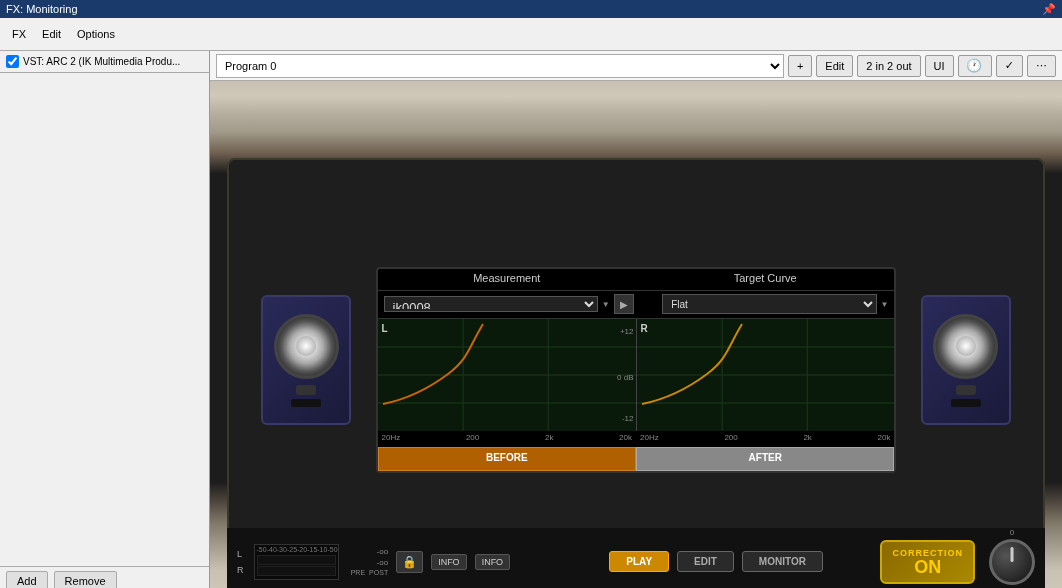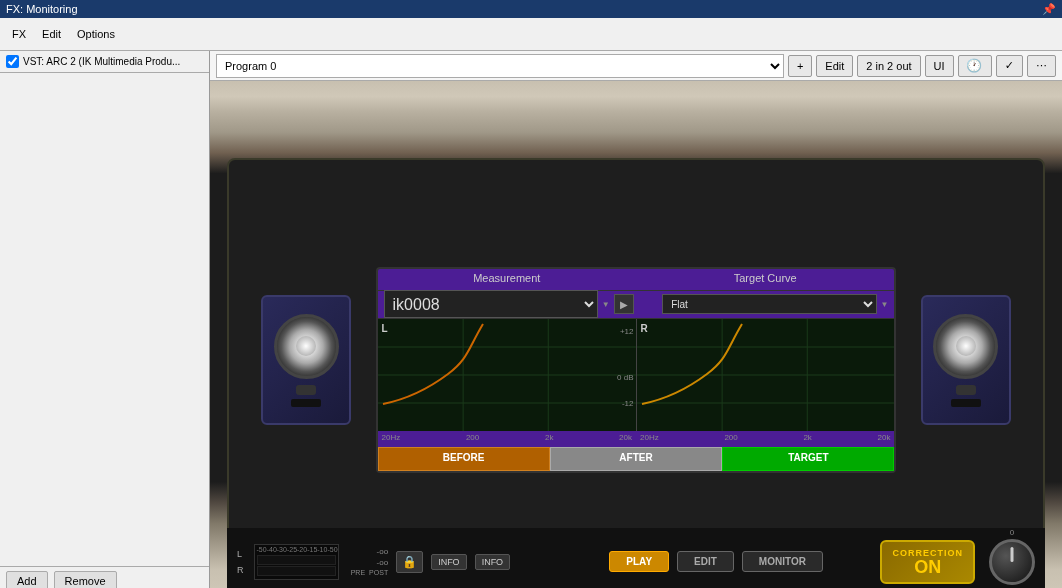--- a/index.html
+++ b/index.html
@@ -56,27 +56,27 @@
     #speaker-left { position: absolute; left: 2%; top: 25%; width: 15%; height: 55%; display: flex; align-items: center; justify-content: center; }
     #speaker-right { position: absolute; right: 2%; top: 25%; width: 15%; height: 55%; display: flex; align-items: center; justify-content: center; }
 
     .speaker-box { width: 90px; height: 130px; background: linear-gradient(135deg, #2a2a5a, #1a1a3a); border: 2px solid #3a3a6a; border-radius: 6px; position: relative; display: flex; flex-direction: column; align-items: center; justify-content: center; }
     .speaker-woofer { width: 65px; height: 65px; border-radius: 50%; background: radial-gradient(circle, #ffffff 0%, #dddddd 20%, #aaaaaa 40%, #555555 60%, #222222 80%); border: 3px solid #444; position: relative; }
     .speaker-woofer-inner { width: 20px; height: 20px; border-radius: 50%; background: radial-gradient(circle, #ffffff, #999); position: absolute; top: 50%; left: 50%; transform: translate(-50%, -50%); }
     .speaker-tweeter { width: 20px; height: 10px; background: #333; border-radius: 3px; margin-top: 6px; }
     .speaker-port { width: 30px; height: 8px; background: #111; border-radius: 2px; margin-top: 4px; }
 
     
-    #display-area { position: absolute; top: 28%; left: 18%; right: 18%; height: 54%; background: #4c1d95; border: 2px solid #333; border-radius: 4px; }
+    #display-area { position: absolute; top: 28%; left: 18%; right: 18%; height: 54%; background: #000000; border: 2px solid #333; border-radius: 4px; }
 
     
     #panels-header { display: flex; height: 22px; }
     .panel-header { flex: 1; text-align: center; font-size: 11px; color: #ccc; padding-top: 3px; border-bottom: 1px solid #333; }
     #panels-controls { display: flex; height: 28px; align-items: center; gap: 4px; padding: 0 6px; border-bottom: 1px solid #333; }
-    .measurement-select { background: #222; border: 1px solid #555; color: #ddd; font-size: 16px; padding: 2px 4px; height: 28px; flex: 1; }
+    .measurement-select { background: #222; border: 1px solid #555; color: #ddd; font-size: 13px; padding: 2px 4px; height: 16px; flex: 1; }
     .play-btn { width: 20px; height: 20px; background: #333; border: 1px solid #555; color: #aaa; font-size: 10px; display: flex; align-items: center; justify-content: center; cursor: pointer; }
     .target-select { background: #222; border: 1px solid #555; color: #ddd; font-size: 10px; padding: 2px 4px; height: 20px; flex: 1; }
     #panels-graphs { display: flex; flex: 1; height: calc(100% - 80px); }
     .graph-panel { flex: 1; position: relative; background: #0a1a0a; border: none; overflow: hidden; }
     .graph-label { position: absolute; left: 4px; top: 4px; color: #ccc; font-size: 10px; font-weight: bold; }
     #panels-xaxis { height: 18px; display: flex; }
     .xaxis-half { flex: 1; display: flex; justify-content: space-between; padding: 2px 4px; }
     .xaxis-label { font-size: 8px; color: #888; }
 
     
@@ -230,21 +230,21 @@
 
                   <line x1="33%" y1="0" x2="33%" y2="100%" stroke="#1a3a1a" stroke-width="1"></line>
                   <line x1="66%" y1="0" x2="66%" y2="100%" stroke="#1a3a1a" stroke-width="1"></line>
 
                   <path d="M 5,85 C 30,80 50,70 70,55 S 90,30 105,5" stroke="#cc6600" stroke-width="2" fill="none"></path>
                 </svg>
                 <span class="graph-label">L</span>
 
                 <div style="position:absolute;right:2px;top:8px;font-size:8px;color:#888;">+12</div>
                 <div style="position:absolute;right:2px;top:48%;font-size:8px;color:#888;">0 dB</div>
-                <div style="position:absolute;right:2px;bottom:23px;font-size:8px;color:#888;">-12</div>
+                <div style="position:absolute;right:2px;bottom:8px;font-size:8px;color:#888;">-12</div>
               </div>
 
               <div class="graph-panel">
                 <svg width="100%" height="100%" style="position:absolute;top:0;left:0;">
                   <line x1="0" y1="25%" x2="100%" y2="25%" stroke="#1a3a1a" stroke-width="1"></line>
                   <line x1="0" y1="50%" x2="100%" y2="50%" stroke="#1a3a1a" stroke-width="1"></line>
                   <line x1="0" y1="75%" x2="100%" y2="75%" stroke="#1a3a1a" stroke-width="1"></line>
                   <line x1="33%" y1="0" x2="33%" y2="100%" stroke="#1a3a1a" stroke-width="1"></line>
                   <line x1="66%" y1="0" x2="66%" y2="100%" stroke="#1a3a1a" stroke-width="1"></line>
 
@@ -265,21 +265,20 @@
                 <span class="xaxis-label">20Hz</span>
                 <span class="xaxis-label">200</span>
                 <span class="xaxis-label">2k</span>
                 <span class="xaxis-label">20k</span>
               </div>
             </div>
 
             <div id="display-bottom">
               <div class="db-btn btn-before">BEFORE</div>
               <div class="db-btn btn-after">AFTER</div>
-              <div class="db-btn btn-target">TARGET</div>
             </div>
           </div>
 
         </div>
 
         <div id="transport-area">
 
           <div style="display:flex;flex-direction:column;gap:6px;margin-right:2px;">
             <span style="font-size:9px;color:#aaa;">L</span>
             <span style="font-size:9px;color:#aaa;">R</span>

